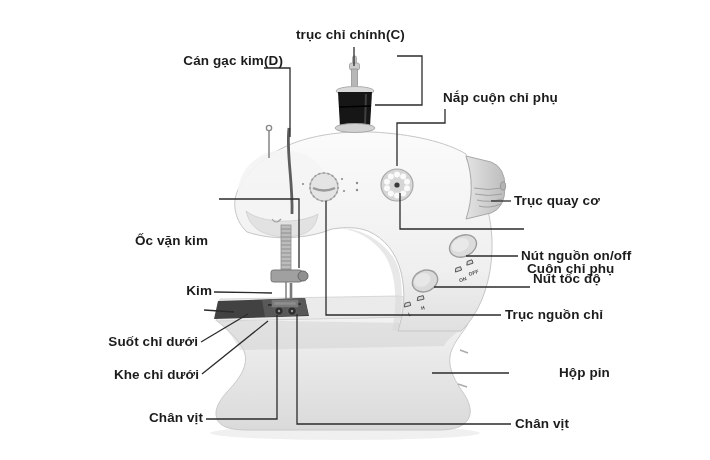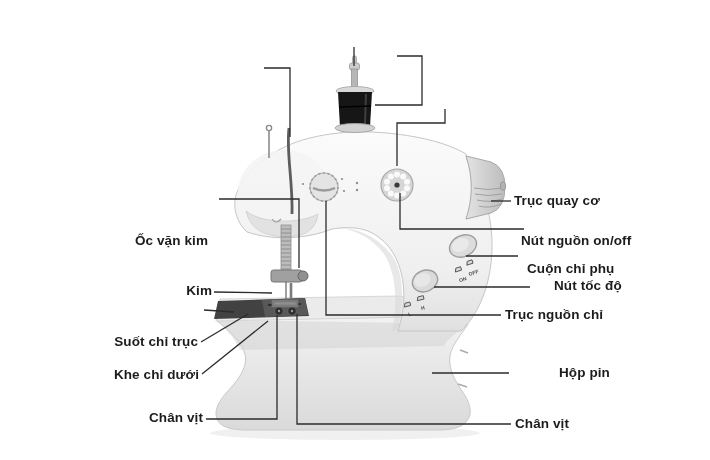--- a/index.html
+++ b/index.html
@@ -186,25 +186,28 @@
       <polyline points="204,310 234,312"></polyline>
       <polyline points="201,342 248,314"></polyline>
       <polyline points="202,374 268,321"></polyline>
       <polyline points="326,201 326,315 501,315"></polyline>
       <polyline points="432,373 509,373"></polyline>
       <polyline points="206,419 277,419 277,315"></polyline>
       <polyline points="297,314 297,424 511,424"></polyline>
     </g>
   </svg>
 
+  <div class="lbl" style="left:296px;top:28px;">trục chỉ chính(C)</div>
+  <div class="lbl" style="right:427px;top:54px;">Cán gạc kim(D)</div>
+  <div class="lbl" style="left:443px;top:91px;">Nắp cuộn chỉ phụ</div>
   <div class="lbl" style="right:502px;top:190px;margin-top:44px;">Ốc vặn kim</div>
   <div class="lbl" style="left:514px;top:194px;">Trục quay cơ</div>
   <div class="lbl" style="left:527px;top:222px;margin-top:40px;">Cuộn chỉ phụ</div>
-  <div class="lbl" style="left:521px;top:234px;">Nút nguồn on/off</div>
+  <div class="lbl" style="left:521px;top:249px;">Nút nguồn on/off</div>
   <div class="lbl" style="right:498px;top:284px;">Kim</div>
-  <div class="lbl" style="left:533px;top:279px;margin-left:21px;">Nút tốc độ</div>
+  <div class="lbl" style="left:533px;top:272px;">Nút tốc độ</div>
   <div class="lbl" style="left:505px;top:308px;">Trục nguồn chỉ</div>
-  <div class="lbl" style="right:512px;top:335px;">Suốt chỉ trục</div>
+  <div class="lbl" style="right:512px;top:335px;">Suốt chỉ dưới</div>
   <div class="lbl" style="right:511px;top:368px;text-align:right;">Khe chỉ dưới</div>
   <div class="lbl" style="left:513px;top:366px;margin-left:46px;">Hộp pin</div>
   <div class="lbl" style="right:507px;top:411px;">Chân vịt</div>
   <div class="lbl" style="left:515px;top:417px;">Chân vịt</div>
 </div>
 
 </body></html>

